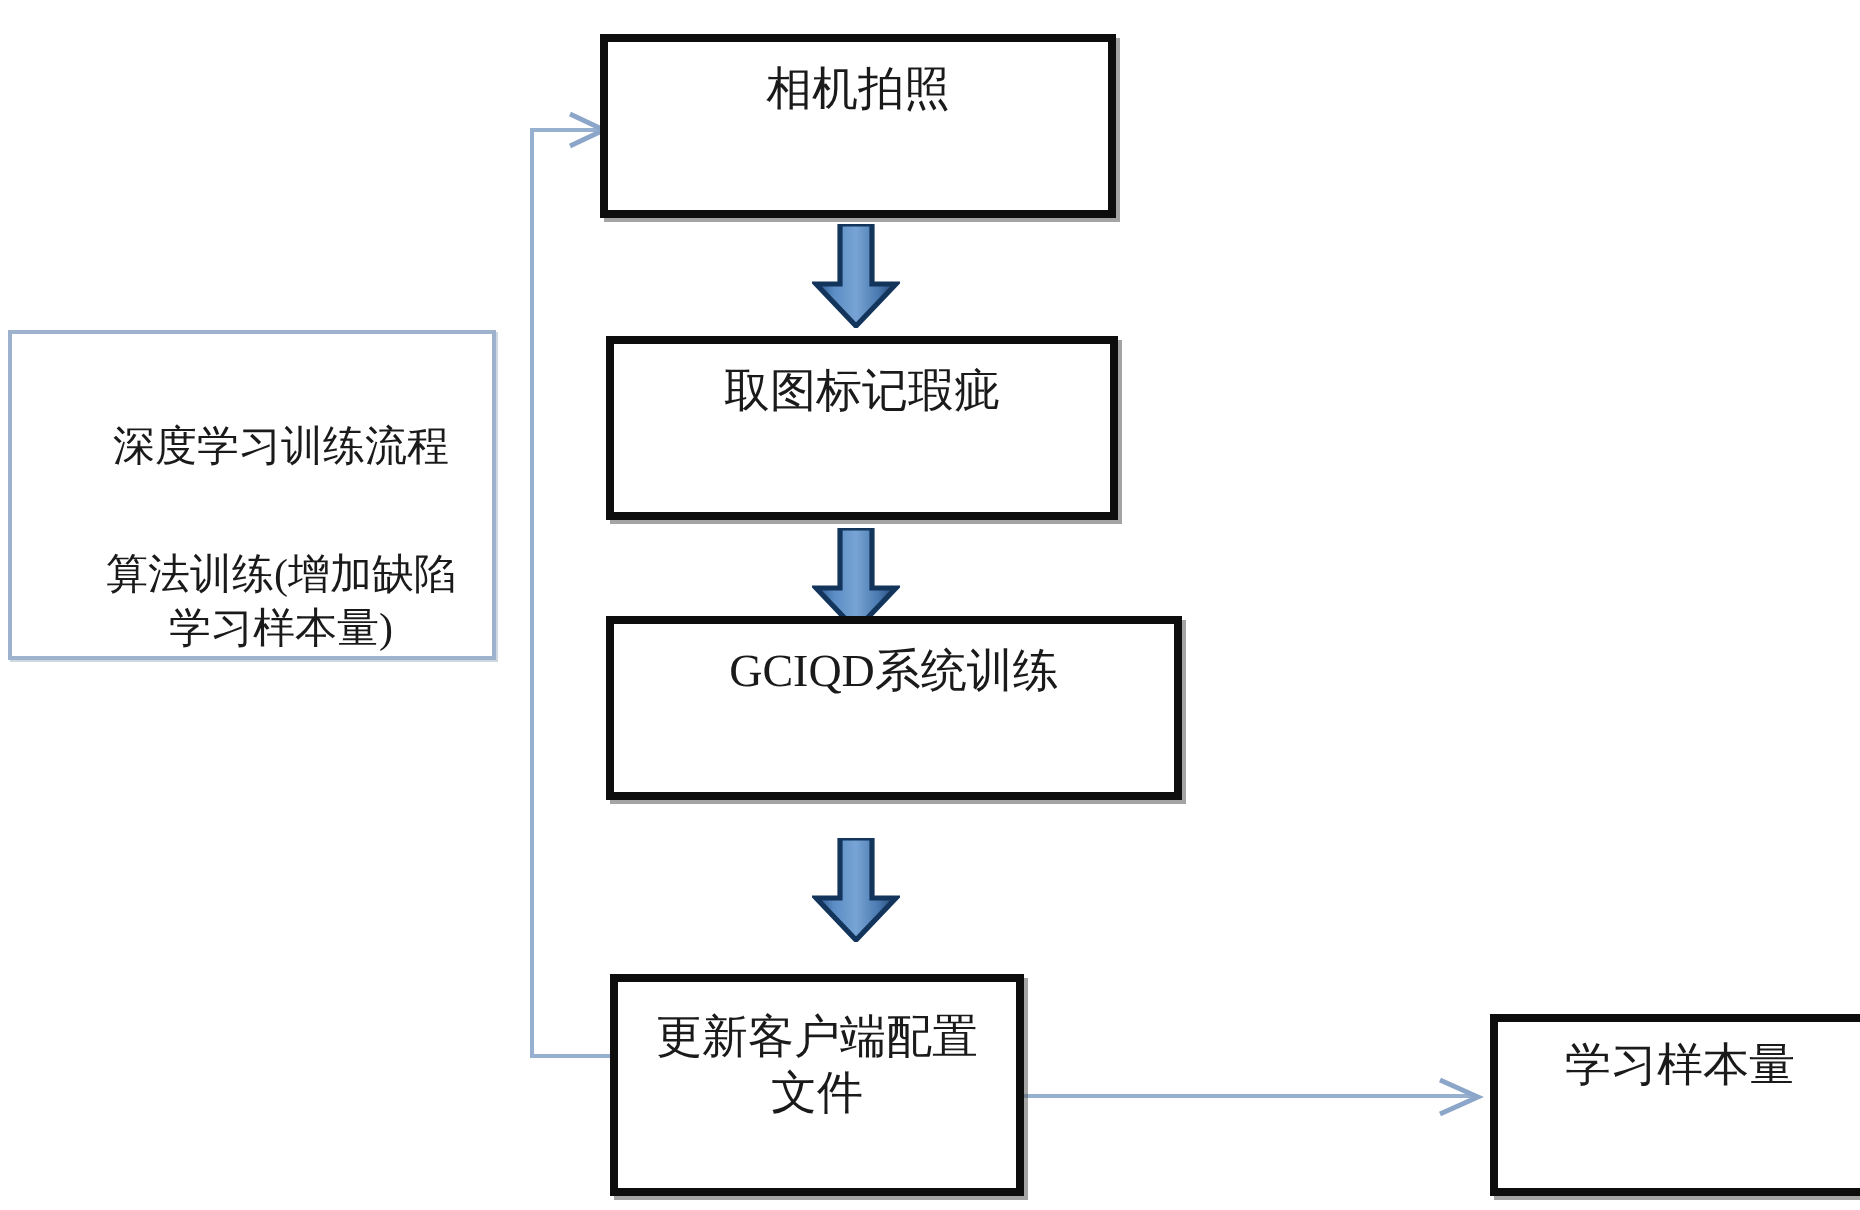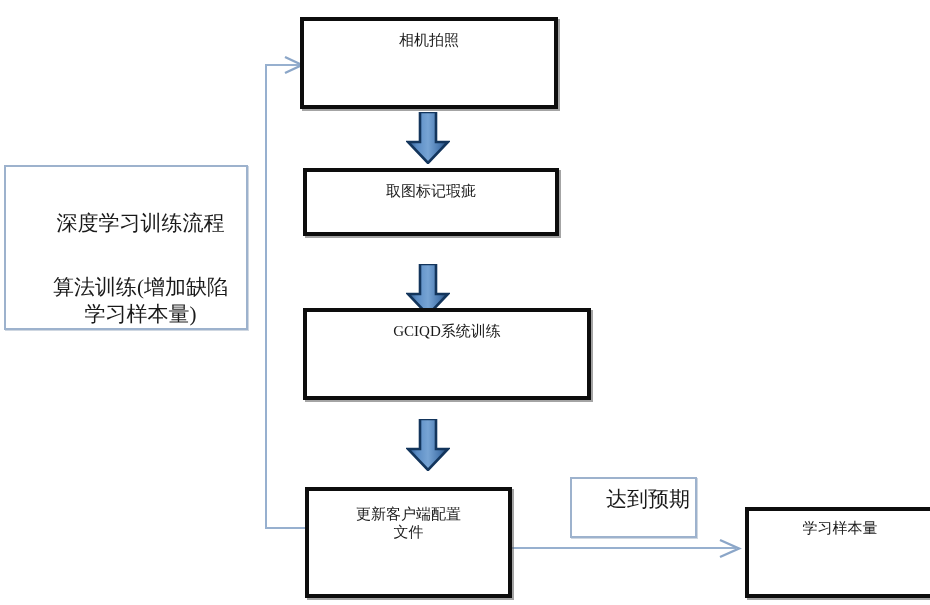--- a/index.html
+++ b/index.html
@@ -32,37 +32,37 @@
     color: #1a1a1a;
     white-space: pre-line;
   }
 
   
   .node.thick {
     border: 4px solid #0d0d0d;
     box-shadow: 2px 2px 0 rgba(90,90,90,0.55);
   }
   .node.thick .node-label {
-    font-size: 15px;
+    font-size: 23px;
     padding-top: 10px;
   }
 
   
   .node.thin {
     border: 2px solid #9db2cd;
     box-shadow: 1px 1px 0 rgba(160,175,196,0.5);
     padding-left: 29px;
   }
   .node.thin .node-label {
     font-size: 21px;
   }
 
   
   #box-camera        { left: 300px; top: 17px;  width: 258px; height: 92px; }
-  #box-mark-defect   { left: 303px; top: 168px; width: 256px; height: 68px; font-family: Liberation Serif, serif; }
+  #box-mark-defect   { left: 303px; top: 168px; width: 256px; height: 92px; font-family: Liberation Serif, serif; }
   #box-gciqd         { left: 303px; top: 308px; width: 288px; height: 92px; }
   #box-update-config { left: 305px; top: 487px; width: 207px; height: 111px; }
   #box-update-config .node-label { padding-top: 14px; }
 
   #box-training-info { left: 4px;   top: 165px; width: 244px; height: 165px;
                        align-items: flex-start; }
   #box-training-info .node-label { padding-top: 18px; font-size: 21px; }
   #box-training-info .info-line-1 { display:block; }
   #box-training-info .info-line-2 { display:block; margin-top: 12px; line-height: 1.3; }
 
@@ -169,21 +169,18 @@
 
   <div class="node thick" id="box-gciqd">
     <span class="node-label">GCIQD系统训练</span>
   </div>
 
   <div class="node thick" id="box-update-config">
     <span class="node-label">更新客户端配置
 文件</span>
   </div>
 
-  <div class="node thin" id="box-expected">
-    <span class="node-label">达到预期</span>
-  </div>
 
   <div class="node thick" id="box-iteration-done">
     <span class="node-label">学习样本量</span>
   </div>
 
 </div>
 
 </body></html>

